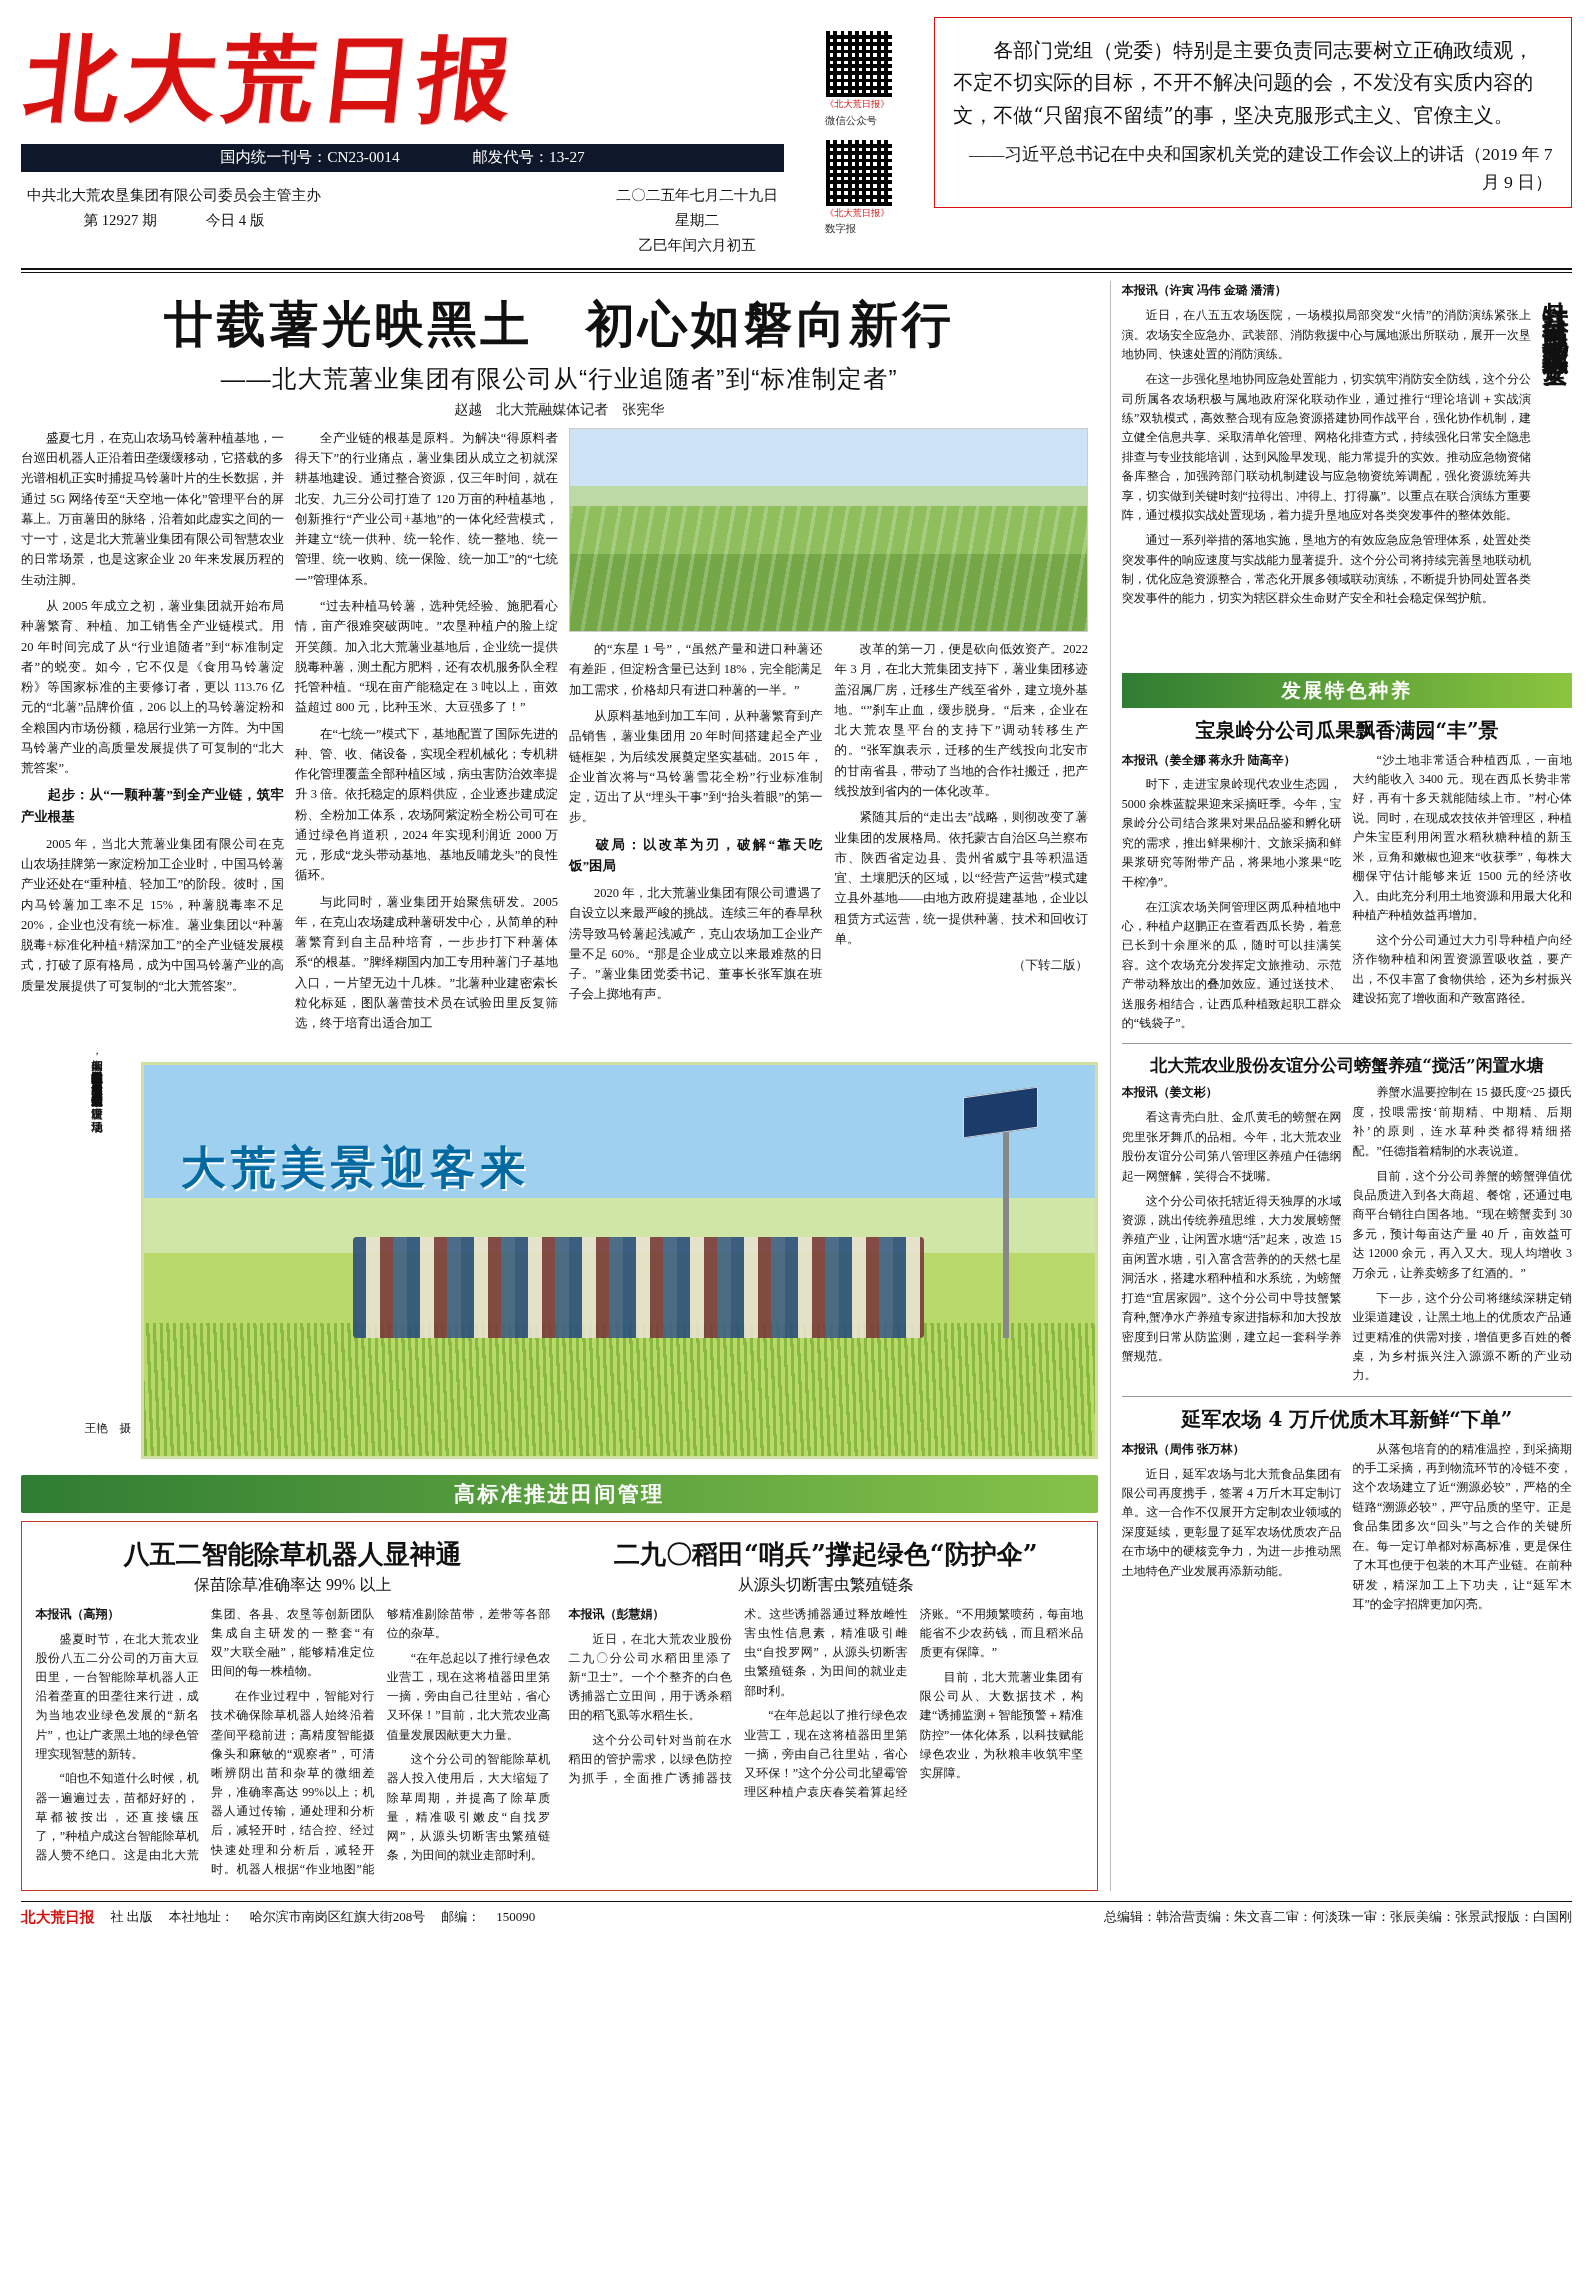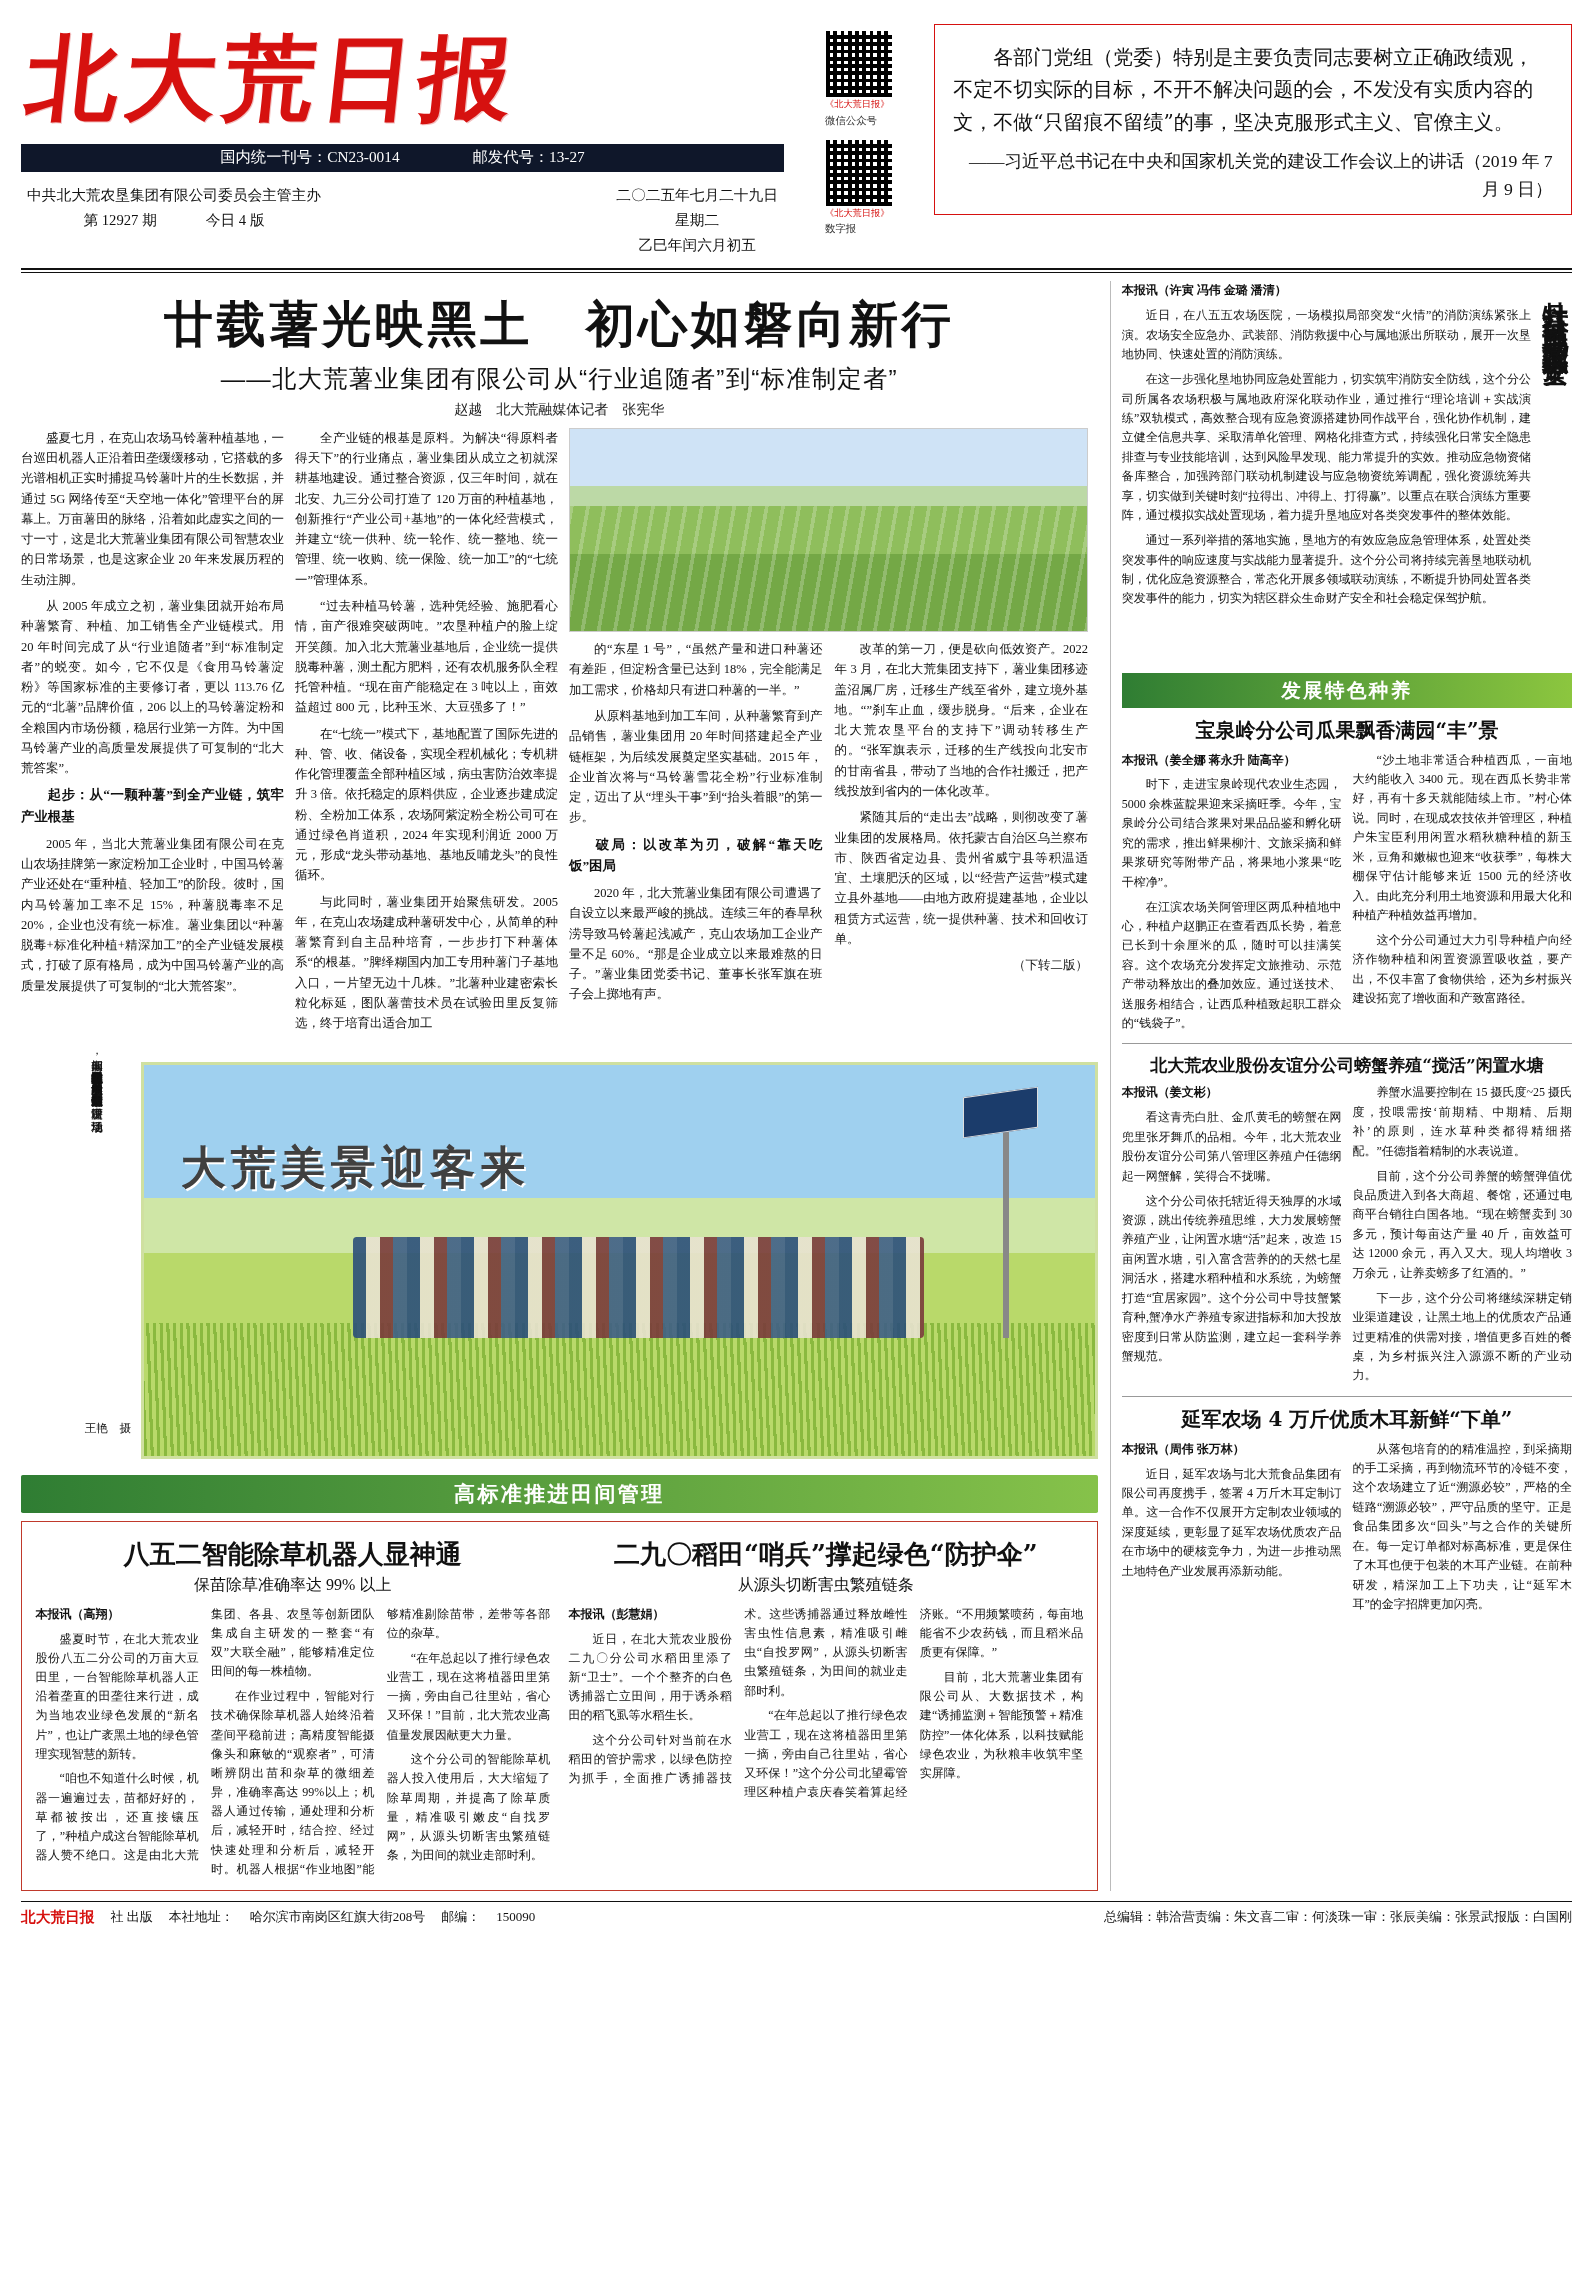--- a/index.html
+++ b/index.html
@@ -18,21 +18,21 @@
   .mast-info .right{text-align:center;}
   .mast-qr{width:128px;display:flex;flex-direction:column;gap:11px;align-items:center;padding-top:13.4px;}
   .qr-box{text-align:left;font-size:10.4px;color:#333;}
   .qr{width:66px;height:66px;background:
       repeating-linear-gradient(0deg,#000 0 3.7px,#fff 3.7px 7.3px),
       repeating-linear-gradient(90deg,#000 0 3.7px,transparent 3.7px 7.3px);
       background-blend-mode:multiply;border:1.8px solid #fff;}
   .qr-cap{margin-top:2.4px;}
   .qr-red{color:#d6110f;font-size:9.2px;}
 
-  .quote-box{flex:1;border:1.8px solid #d6110f;padding:16px 18.3px 11px 18.3px;min-height:144px;margin-top:7px;}
+  .quote-box{flex:1;border:1.8px solid #d6110f;padding:16px 18.3px 11px 18.3px;min-height:144px;}
   .quote-box p{margin:0;font-size:20px;line-height:1.62;text-indent:2em;font-family:"DejaVu Serif",serif;}
   .quote-src{margin-top:8.5px;text-align:right;font-size:17.7px;line-height:1.6;}
 
   .rule-thick{border-top:2.4px solid #111;margin:9.8px 0 2.4px;}
   .rule-thin{border-top:0.6px solid #111;margin-bottom:8.5px;}
 
   
   .content{display:flex;gap:12.2px;}
   .col-main{width:1081px;}
   .col-right{width:452px;border-left:0.6px solid #bbb;padding-left:11px;}
@@ -56,21 +56,21 @@
   
   .bigphoto{margin-top:11px;border:3.7px solid #cfe0a0;position:relative;height:391px;overflow:hidden;}
   .bigphoto .sky{position:absolute;inset:0;background:linear-gradient(#9fd0ef 0 34%,#cfe6a6 34% 48%,#b9d96a 48% 70%,#9fc94f 70% 100%);}
   .bigphoto .crowd{position:absolute;left:22%;right:18%;top:44%;height:26%;
      background:repeating-linear-gradient(90deg,#2b4f7a 0 13.4px,#e8e2d0 13.4px 27px,#7a3b3b 27px 40px,#3f5f86 40px 54px);
      opacity:.9;border-radius:3.7px;}
   .bigphoto .grass{position:absolute;left:0;right:0;bottom:0;height:34%;
      background:repeating-linear-gradient(88deg,#8ab93f 0 3.1px,#b9d96a 3.1px 6.7px);}
   .bigphoto .pole{position:absolute;right:9%;top:8%;width:6.1px;height:62%;background:#888;}
   .bigphoto .panel{position:absolute;right:6%;top:7%;width:73px;height:39px;background:#1b3c6b;transform:skewY(-8deg);border:1.8px solid #ddd;}
-  .bigphoto .title{position:absolute;left:37px;top:73px;color:#404040;font-size:45px;font-weight:bold;letter-spacing:4.9px;
+  .bigphoto .title{position:absolute;left:37px;top:73px;color:#0369a1;font-size:45px;font-weight:bold;letter-spacing:4.9px;
      font-family:"DejaVu Serif",serif;text-shadow:1.8px 1.8px 0 #fff;}
   .cap-left{width:85px;font-size:11.6px;line-height:1.8;writing-mode:vertical-rl;text-orientation:upright;height:366px;}
 
   .caption-row{display:flex;gap:9.8px;margin-top:11px;}
 
   
   .banner{position:relative;height:38px;margin:16px 0 8.5px;display:flex;align-items:center;justify-content:center;
      background:linear-gradient(90deg,#1b6b2f,#4aa23a);color:#fff;font-size:21px;font-weight:bold;letter-spacing:2.4px;
      font-family:"DejaVu Serif",serif;border-radius:1.8px;}
   .banner.green-light{background:linear-gradient(90deg,#2f7d33,#86c24a);}

